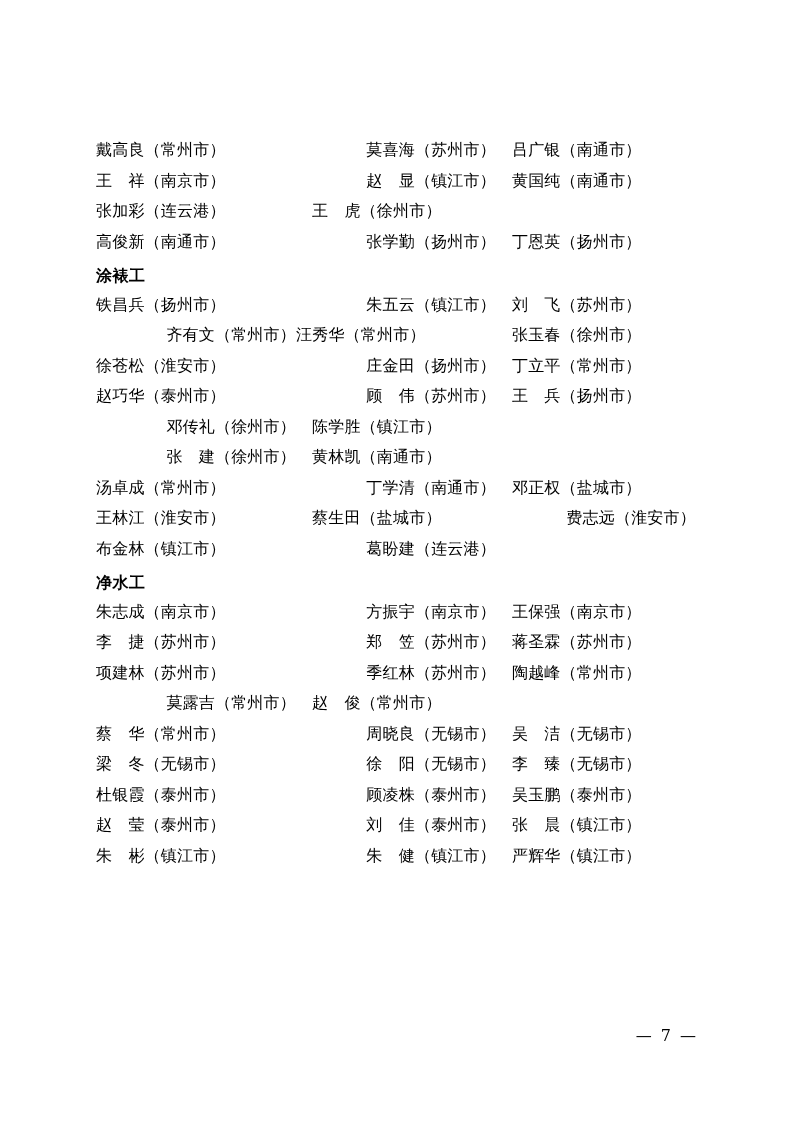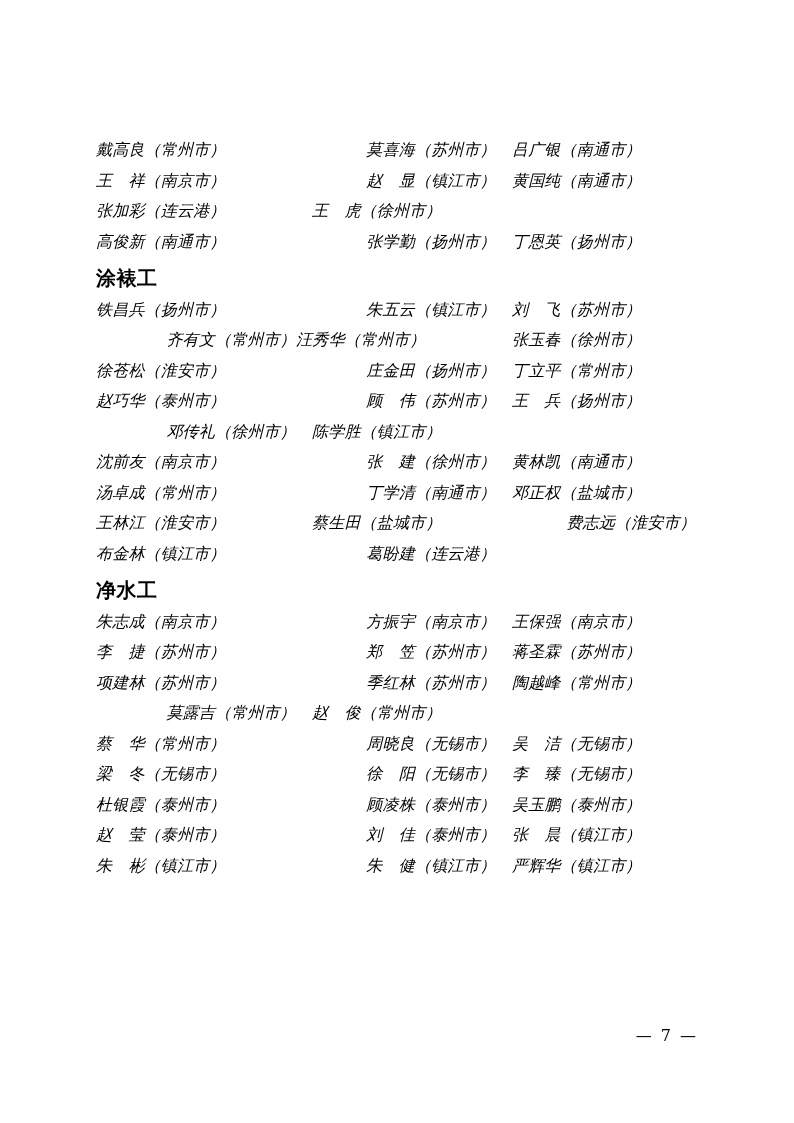--- a/index.html
+++ b/index.html
@@ -22,30 +22,29 @@
     height: 1123px;
     box-sizing: border-box;
     padding: 140px 96px 60px 96px;
   }
   .content {
     width: 600px;
   }
   .section-heading {
     font-family: "DejaVu Sans", "Liberation Sans", sans-serif;
     font-weight: bold;
-    font-size: 20px;
+    font-size: 16px;
     letter-spacing: 0.5px;
     margin: 14px 0 10px 0;
     line-height: 1.2;
   }
   .name-row {
     display: flex;
     width: 100%;
     margin-bottom: 10.5px;
-    font-style: italic;
   }
   .name-cell {
     width: 33.333%;
     font-size: 16px;
     line-height: 1.25;
     white-space: nowrap;
     letter-spacing: 0.2px;
   }
   .name-cell.c2 { text-indent: 8px; text-align: right; }
   .name-cell.c3 { text-indent: 16px; }
@@ -101,21 +100,20 @@
       <div class="name-row">
         <div class="name-cell c1">赵巧华（泰州市）</div>
         <div class="name-cell c2">顾　伟（苏州市）</div>
         <div class="name-cell c3">王　兵（扬州市）</div>
       </div>
       <div class="name-row">
         <div class="name-cell c2">邓传礼（徐州市）</div>
         <div class="name-cell c3">陈学胜（镇江市）</div>
       </div>
       <div class="name-row">
-        <div class="name-cell c1">沈前友（南京市）</div>
         <div class="name-cell c2">张　建（徐州市）</div>
         <div class="name-cell c3">黄林凯（南通市）</div>
       </div>
       <div class="name-row">
         <div class="name-cell c1">汤卓成（常州市）</div>
         <div class="name-cell c2">丁学清（南通市）</div>
         <div class="name-cell c3">邓正权（盐城市）</div>
       </div>
       <div class="name-row">
         <div class="name-cell c1">王林江（淮安市）</div>

